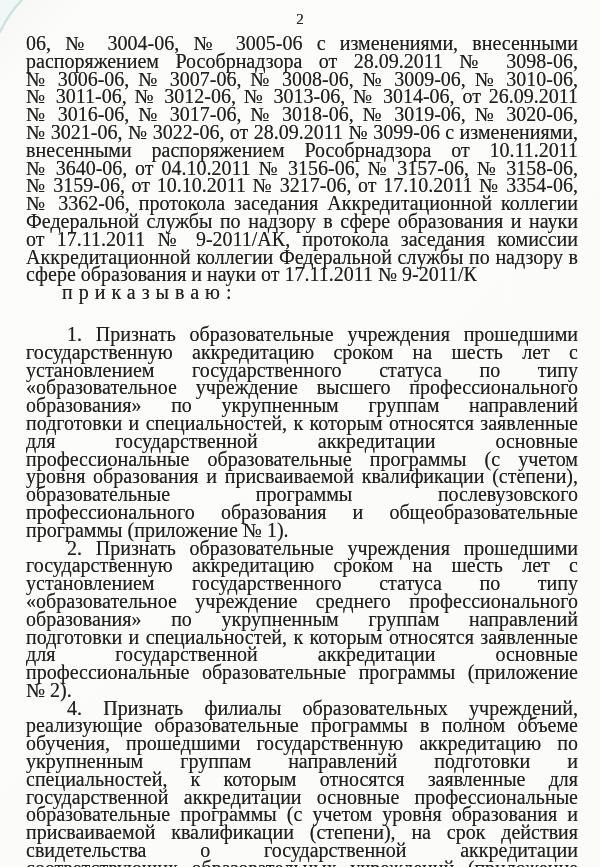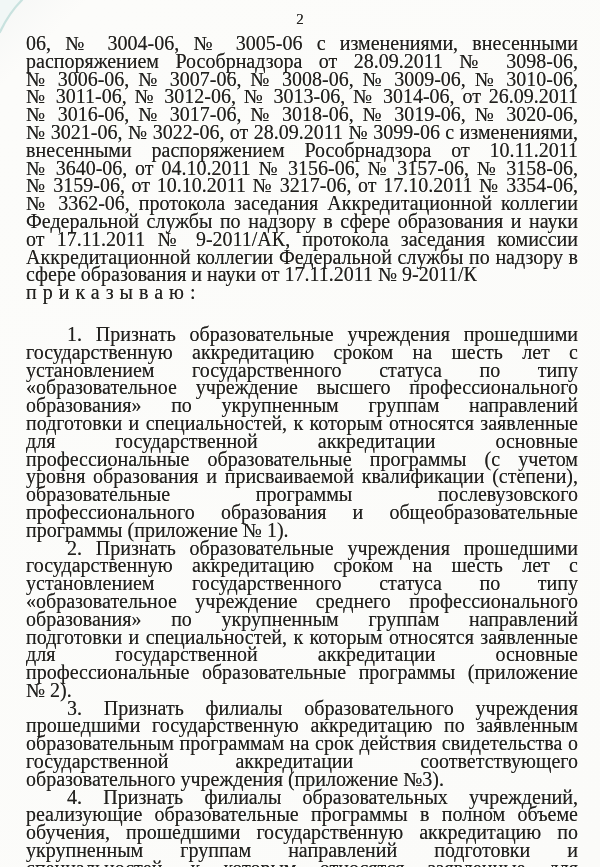--- a/index.html
+++ b/index.html
@@ -44,36 +44,36 @@
     margin: 0;
     padding: 0;
   }
   .content p.indent {
     text-indent: 41px;
   }
   .content p.decree {
     text-align: left;
     letter-spacing: 0.30em;
     margin-bottom: 24px;
+    margin-left: 36px;
   }
 </style>
 </head>
 <body>
 
 <div class="page">
 
   <svg class="corner-artifact" width="36" height="36" viewBox="0 0 36 36">
     <path d="M0,32 Q9,13 22,0 L0,0 Z" fill="#f1f7f6"></path>
     <path d="M0,32 Q9,13 22,0" fill="none" stroke-width="2.2" stroke-linecap="round" opacity="0.9" stroke="#c3dfdb"></path>
   </svg>
 
   <div class="page-number">2</div>
 
   <div class="content">
     <p>06, №&nbsp;3004-06, №&nbsp;3005-06 с изменениями, внесенными распоряжением Рособрнадзора от 28.09.2011 №&nbsp;3098-06, №&nbsp;3006-06, №&nbsp;3007-06, №&nbsp;3008-06, №&nbsp;3009-06, №&nbsp;3010-06, №&nbsp;3011-06, №&nbsp;3012-06, №&nbsp;3013-06, №&nbsp;3014-06, от 26.09.2011 №&nbsp;3016-06, №&nbsp;3017-06, №&nbsp;3018-06, №&nbsp;3019-06, №&nbsp;3020-06, №&nbsp;3021-06, №&nbsp;3022-06, от 28.09.2011 №&nbsp;3099-06 с изменениями, внесенными распоряжением Рособрнадзора от 10.11.2011 №&nbsp;3640-06, от 04.10.2011 №&nbsp;3156-06, №&nbsp;3157-06, №&nbsp;3158-06, №&nbsp;3159-06, от 10.10.2011 №&nbsp;3217-06, от 17.10.2011 №&nbsp;3354-06, №&nbsp;3362-06, протокола заседания Аккредитационной коллегии Федеральной службы по надзору в сфере образования и науки от 17.11.2011 №&nbsp;9-2011/АК, протокола заседания комиссии Аккредитационной коллегии Федеральной службы по надзору в сфере образования и науки от 17.11.2011 №&nbsp;9-2011/К</p>
     <p class="decree">приказываю:</p>
     <p class="indent">1. Признать образовательные учреждения прошедшими государственную аккредитацию сроком на шесть лет с установлением государственного статуса по типу «образовательное учреждение высшего профессионального образования» по укрупненным группам направлений подготовки и специальностей, к которым относятся заявленные для государственной аккредитации основные профессиональные образовательные программы (с учетом уровня образования и присваиваемой квалификации (степени), образовательные программы послевузовского профессионального образования и общеобразовательные программы (приложение №&nbsp;1).</p>
     <p class="indent">2. Признать образовательные учреждения прошедшими государственную аккредитацию сроком на шесть лет с установлением государственного статуса по типу «образовательное учреждение среднего профессионального образования» по укрупненным группам направлений подготовки и специальностей, к которым относятся заявленные для государственной аккредитации основные профессиональные образовательные программы (приложение №&nbsp;2).</p>
-    <p class="indent">3. Признать филиалы образовательного учреждения прошедшими государственную аккредитацию по заявленным образовательным программам на срок действия свидетельства о государственной аккредитации соответствующего образовательного учреждения (приложение №3).</p>
     <p class="indent">4. Признать филиалы образовательных учреждений, реализующие образовательные программы в полном объеме обучения, прошедшими государственную аккредитацию по укрупненным группам направлений подготовки и специальностей, к которым относятся заявленные для государственной аккредитации основные профессиональные образовательные программы (с учетом уровня образования и присваиваемой квалификации (степени), на срок действия свидетельства о государственной аккредитации соответствующих образовательных учреждений (приложение №&nbsp;4).</p>
   </div>
 
 </div>
 
 </body></html>

